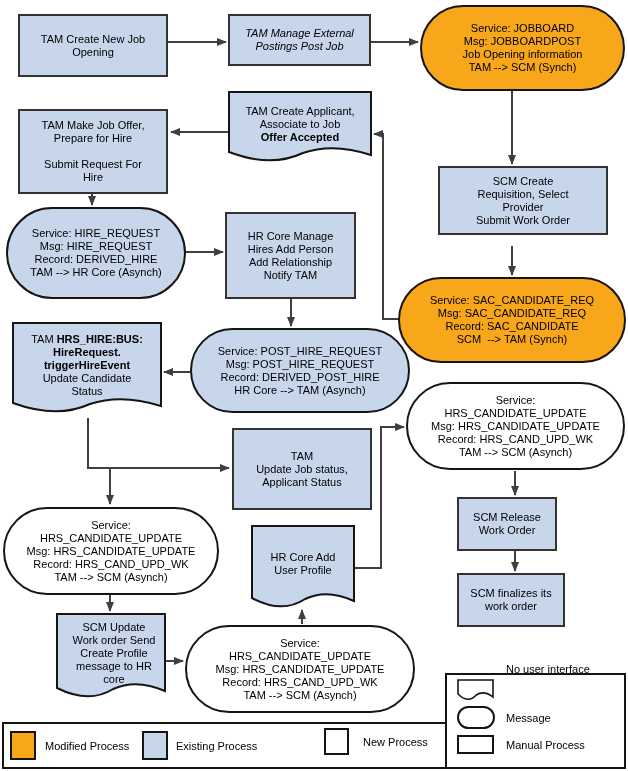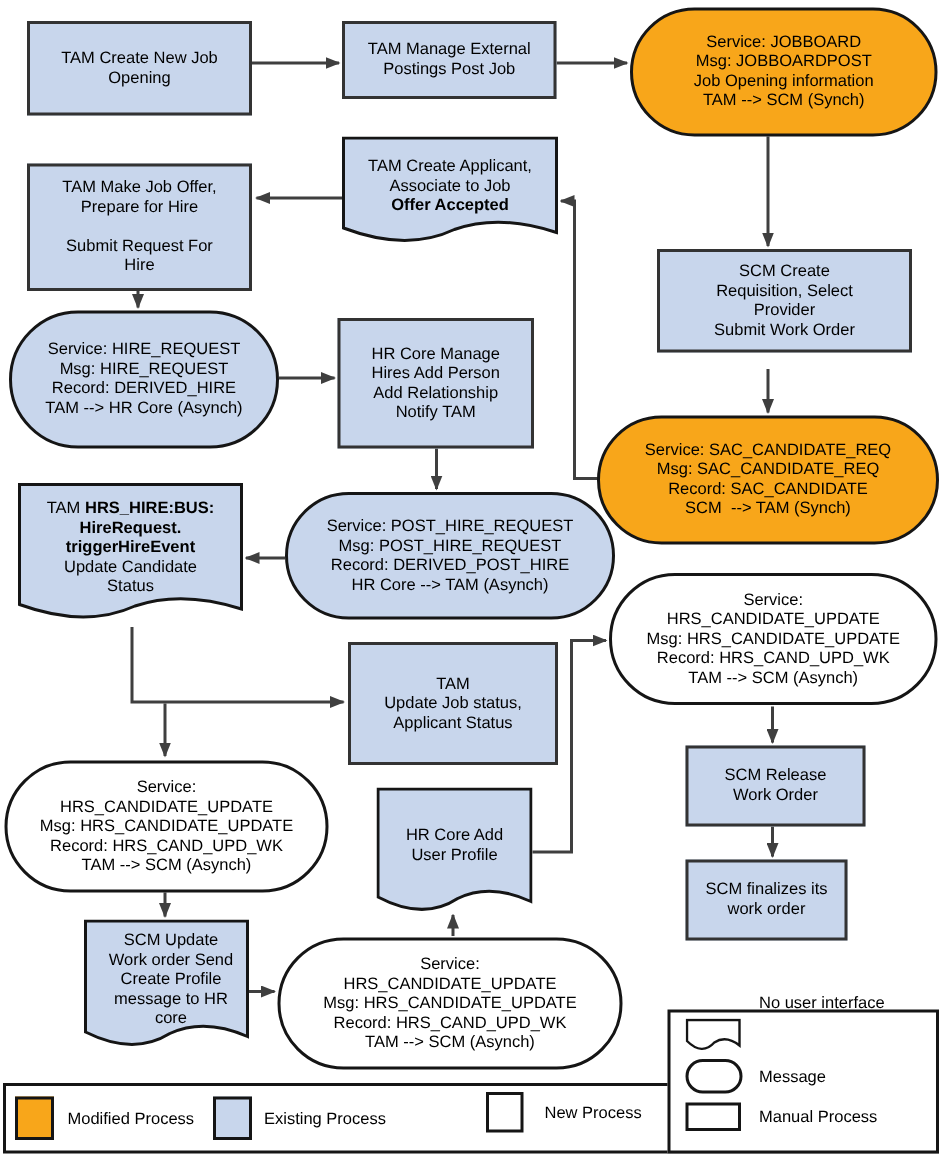--- a/index.html
+++ b/index.html
@@ -53,21 +53,21 @@
       <polyline points="515,471 515,495" fill="none" stroke="#3F3F3F" stroke-width="2" marker-end="url(#arr)"></polyline>
       <polyline points="515,551 515,571" fill="none" stroke="#3F3F3F" stroke-width="2" marker-end="url(#arr)"></polyline>
     </svg>
   <div id="nodes">
       <div class="node rect" style="left: 18px; top: 14px; width: 150px; height: 63px; background: rgb(200, 214, 236); border-color: rgb(51, 51, 51);">
         <div class="txt">
           <div class="line">TAM Create New Job</div>
           <div class="line">Opening</div>
         </div>
       </div>
-      <div class="node rect" style="left: 228px; top: 14px; width: 143px; height: 52px; background: rgb(200, 214, 236); border-color: rgb(51, 51, 51);">
+      <div class="node rect" style="left: 228px; top: 14px; width: 143px; height: 52px; background: rgb(200, 214, 236); border-color: rgb(51, 51, 51); font-style: italic;">
         <div class="txt">
           <div class="line">TAM Manage External</div>
           <div class="line">Postings Post Job</div>
         </div>
       </div>
       <div class="node stadium" style="left: 420px; top: 5px; width: 205px; height: 86px; background: rgb(248, 166, 26); border-radius: 43px;">
         <div class="txt">
           <div class="line">Service: JOBBOARD</div>
           <div class="line">Msg: JOBBOARDPOST</div>
           <div class="line">Job Opening information</div>
@@ -163,21 +163,21 @@
       </div>
       <div class="node stadium" style="left: 3px; top: 507px; width: 216px; height: 88px; background: rgb(255, 255, 255); border-radius: 44px;">
         <div class="txt">
           <div class="line">Service:</div>
           <div class="line">HRS_CANDIDATE_UPDATE</div>
           <div class="line">Msg: HRS_CANDIDATE_UPDATE</div>
           <div class="line">Record: HRS_CAND_UPD_WK</div>
           <div class="line">TAM --&gt; SCM (Asynch)</div>
         </div>
       </div>
-      <div class="node rect" style="left: 457px; top: 497px; width: 120px; height: 54px; background: rgb(200, 214, 236); border-color: rgb(51, 51, 51);">
+      <div class="node rect" style="left: 457px; top: 497px; width: 100px; height: 54px; background: rgb(200, 214, 236); border-color: rgb(51, 51, 51);">
         <div class="txt">
           <div class="line">SCM Release</div>
           <div class="line">Work Order</div>
         </div>
       </div>
       <div class="node doc" style="left: 251px; top: 525px; width: 104px; height: 90px;">
         <svg width="104" height="90">
           <path d="M1,1 L103,1 L103,76 Q75.9,63.4 54.1,74 Q31.2,89 1,73 Z" fill="#C8D6EC" stroke="#151515" stroke-width="2"></path>
         </svg>
         <div class="txt" style="padding-bottom: 12px;">

